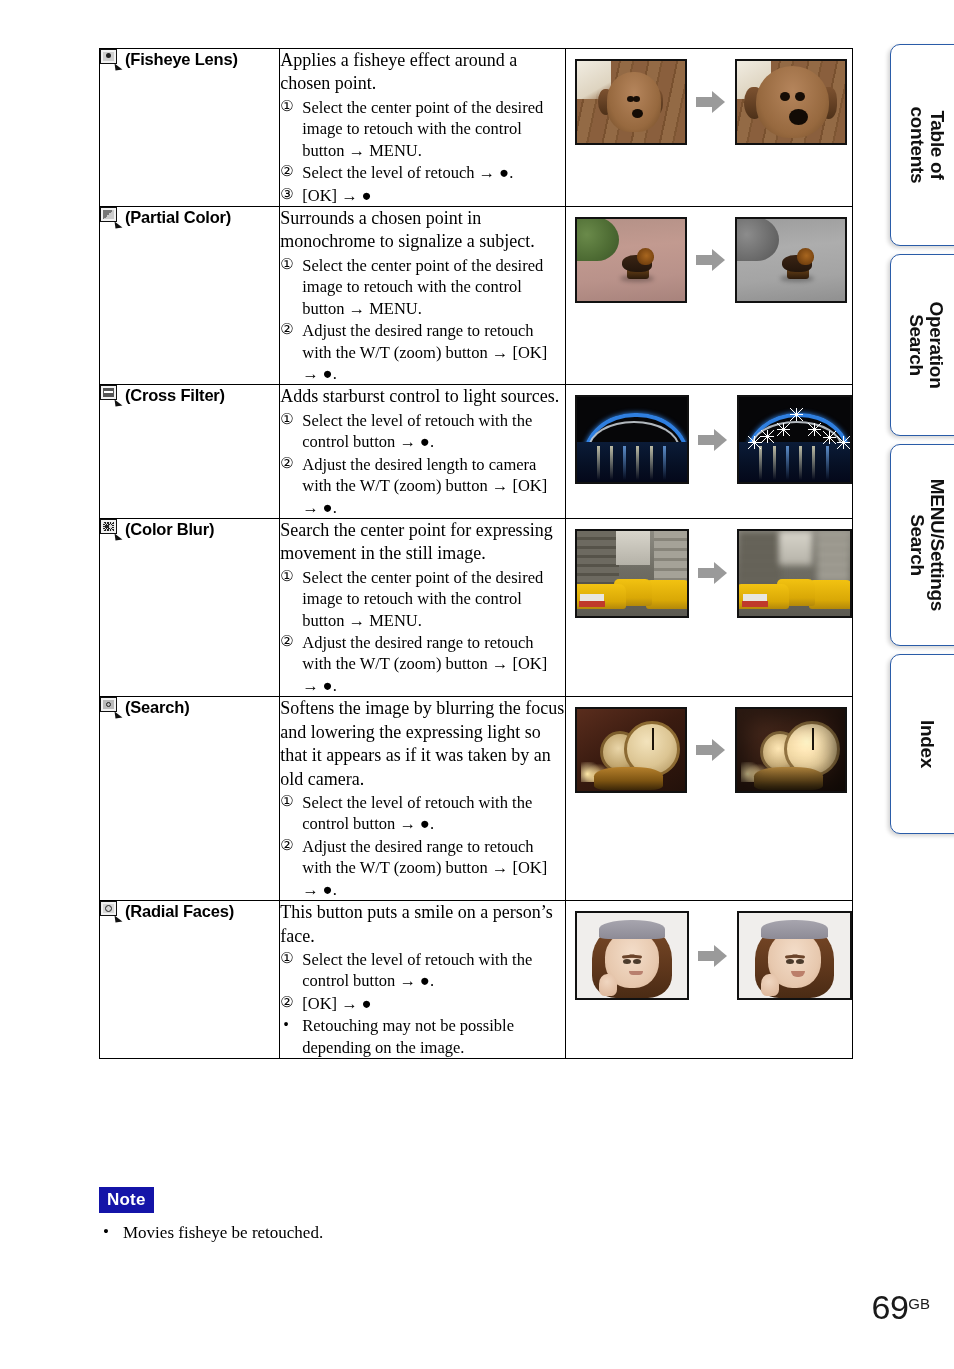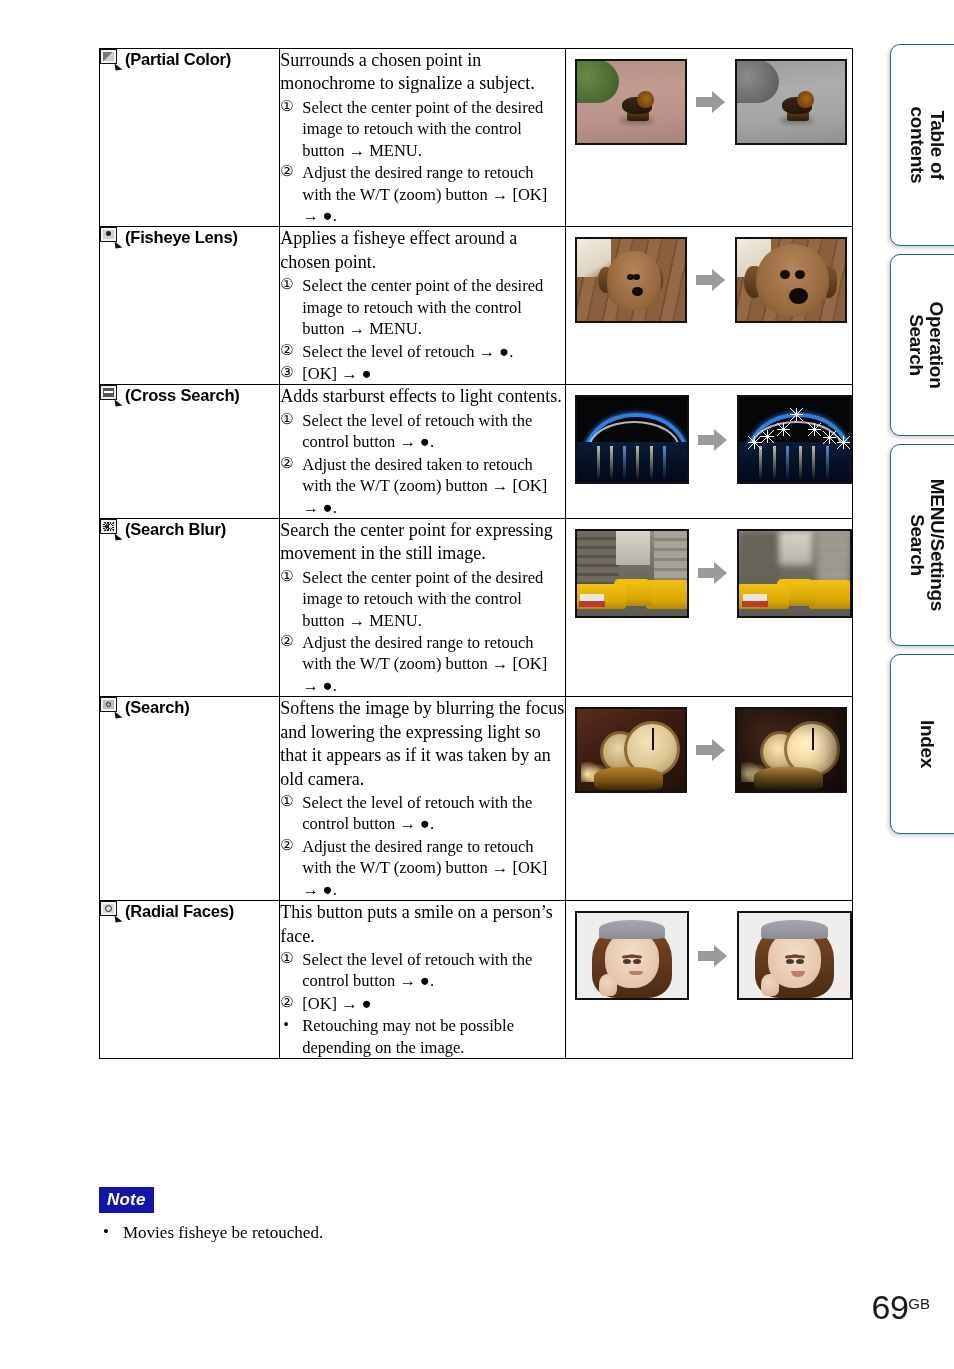--- a/index.html
+++ b/index.html
@@ -343,21 +343,20 @@
   .note-badge {
     display: inline-block;
     background: #1414a8;
     color: #ffffff;
     font-family: "Liberation Sans", "DejaVu Sans", sans-serif;
     font-weight: bold;
     font-size: 17px;
     line-height: 1;
     padding: 4px 8px 5px 8px;
     letter-spacing: 0.2px;
-    font-style: italic;
   }
   .note-list {
     margin: 9px 0 0 0;
     padding: 0;
     list-style: none;
   }
   .note-list li {
     position: relative;
     padding-left: 24px;
     font-size: 17px;
@@ -476,63 +475,20 @@
 
 <div class="page">
 
   <table class="retouch-table">
     <colgroup>
       <col class="col-name">
         <col class="col-desc">
         <col class="col-sample">
     </colgroup>
     <tbody>
-
-      <tr>
-        <td class="name-cell">
-          <span class="icon-wrap">
-            <span class="icn"><span class="frame">
-                  <span class="inner mono"></span>
-                </span><span class="pencil"></span></span>
-          </span><span>(Partial Color)</span>
-        </td>
-        <td class="desc-cell">
-          <p class="desc-lead">Surrounds a chosen point in monochrome to signalize a subject.</p>
-          <ul class="steps">
-            <li><span class="marker">①</span><span>Select the center point of the desired image to retouch with the control button → MENU.</span></li>
-            <li><span class="marker">②</span><span>Adjust the desired range to retouch with the W/T (zoom) button → [OK] → ●.</span></li>
-          </ul>
-        </td>
-        <td class="sample-cell">
-          <div class="sample-row">
-            <div class="thumb">
-              <div class="ph p-path">
-                  <div class="p-grass"></div>
-                  <div class="p-shadow"></div>
-                  <div class="p-dog-legs"></div>
-                  <div class="p-dog-body"></div>
-                  <div class="p-dog-head"></div>
-                </div>
-            </div>
-            <div class="arrow-icon">
-                <div class="shaft"></div>
-                <div class="head"></div>
-              </div>
-            <div class="thumb">
-              <div class="ph p-path gray">
-                  <div class="p-grass gray"></div>
-                  <div class="p-shadow"></div>
-                  <div class="p-dog-legs"></div>
-                  <div class="p-dog-body"></div>
-                  <div class="p-dog-head"></div>
-                </div>
-            </div>
-          </div>
-        </td>
-      </tr>
 
       <tr>
         <td class="name-cell">
           <span class="icon-wrap">
             <span class="icn"><span class="frame">
                   <span class="inner person"></span>
                 </span><span class="pencil"></span></span>
           </span><span>(Fisheye Lens)</span>
         </td>
         <td class="desc-cell">
@@ -574,29 +530,72 @@
                 </div>
             </div>
           </div>
         </td>
       </tr>
 
       <tr>
         <td class="name-cell">
           <span class="icon-wrap">
             <span class="icn"><span class="frame">
+                  <span class="inner mono"></span>
+                </span><span class="pencil"></span></span>
+          </span><span>(Partial Color)</span>
+        </td>
+        <td class="desc-cell">
+          <p class="desc-lead">Surrounds a chosen point in monochrome to signalize a subject.</p>
+          <ul class="steps">
+            <li><span class="marker">①</span><span>Select the center point of the desired image to retouch with the control button → MENU.</span></li>
+            <li><span class="marker">②</span><span>Adjust the desired range to retouch with the W/T (zoom) button → [OK] → ●.</span></li>
+          </ul>
+        </td>
+        <td class="sample-cell">
+          <div class="sample-row">
+            <div class="thumb">
+              <div class="ph p-path">
+                  <div class="p-grass"></div>
+                  <div class="p-shadow"></div>
+                  <div class="p-dog-legs"></div>
+                  <div class="p-dog-body"></div>
+                  <div class="p-dog-head"></div>
+                </div>
+            </div>
+            <div class="arrow-icon">
+                <div class="shaft"></div>
+                <div class="head"></div>
+              </div>
+            <div class="thumb">
+              <div class="ph p-path gray">
+                  <div class="p-grass gray"></div>
+                  <div class="p-shadow"></div>
+                  <div class="p-dog-legs"></div>
+                  <div class="p-dog-body"></div>
+                  <div class="p-dog-head"></div>
+                </div>
+            </div>
+          </div>
+        </td>
+      </tr>
+
+      <tr>
+        <td class="name-cell">
+          <span class="icon-wrap">
+            <span class="icn"><span class="frame">
                   <span class="inner cross"></span>
                 </span><span class="pencil"></span></span>
-          </span><span>(Cross Search)</span>
+          </span><span>(Cross Filter)</span>
         </td>
         <td class="desc-cell">
-          <p class="desc-lead">Adds starburst effects to light contents.</p>
+          <p class="desc-lead">Adds starburst control to light sources.</p>
           <ul class="steps">
             <li><span class="marker">①</span><span>Select the level of retouch with the control button → ●.</span></li>
-            <li><span class="marker">②</span><span>Adjust the desired taken to retouch with the W/T (zoom) button → [OK] → ●.</span></li>
+            <li><span class="marker">②</span><span>Adjust the desired length to camera with the W/T (zoom) button → [OK] → ●.</span></li>
           </ul>
         </td>
         <td class="sample-cell">
           <div class="sample-row big">
             <div class="thumb">
               <div class="ph p-night">
                 <div class="p-bridge-arc"></div>
                   <div class="p-bridge-inner"></div>
                 <div class="p-water"></div>
                 <div class="p-refl" style="left:18%"></div>
@@ -634,21 +633,21 @@
           </div>
         </td>
       </tr>
 
       <tr>
         <td class="name-cell">
           <span class="icon-wrap">
             <span class="icn"><span class="frame">
                   <span class="inner radial"></span>
                 </span><span class="pencil"></span></span>
-          </span><span>(Search Blur)</span>
+          </span><span>(Color Blur)</span>
         </td>
         <td class="desc-cell">
           <p class="desc-lead">Search the center point for expressing movement in the still image.</p>
           <ul class="steps">
             <li><span class="marker">①</span><span>Select the center point of the desired image to retouch with the control button → MENU.</span></li>
             <li><span class="marker">②</span><span>Adjust the desired range to retouch with the W/T (zoom) button → [OK] → ●.</span></li>
           </ul>
         </td>
         <td class="sample-cell">
           <div class="sample-row big">

